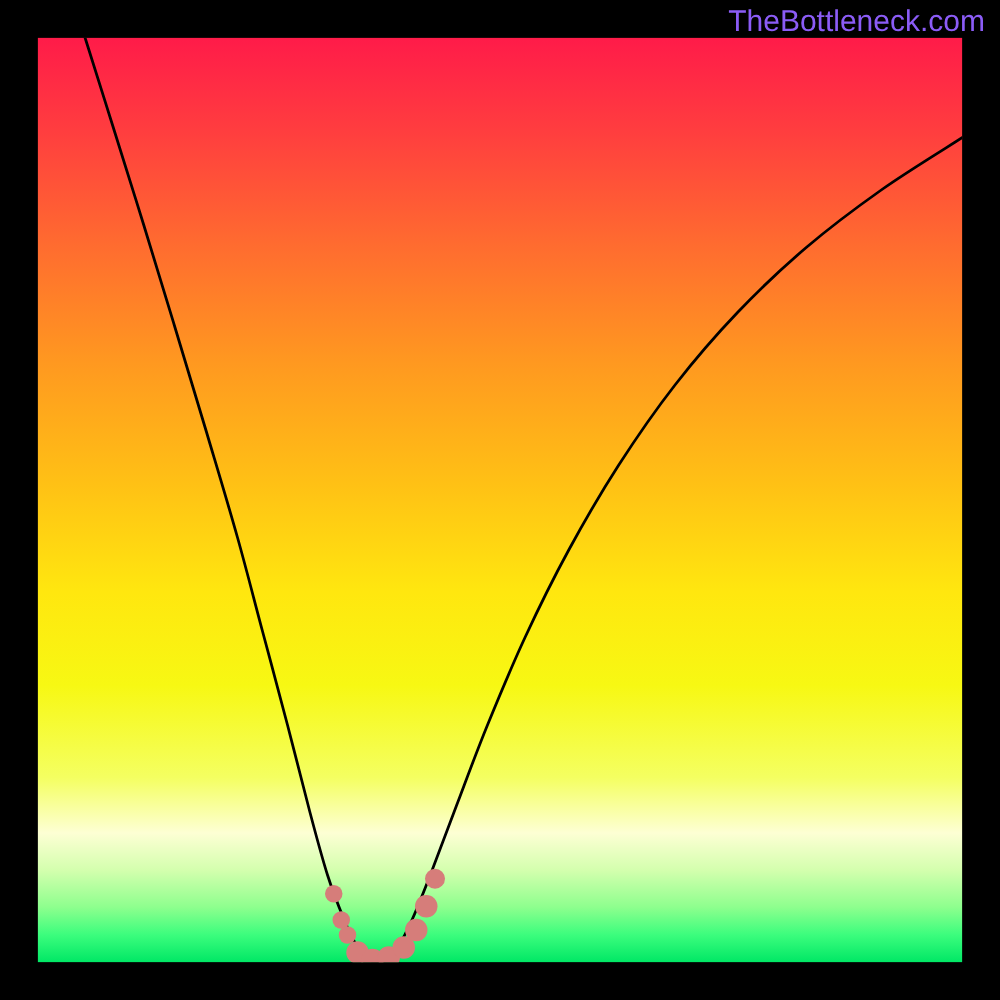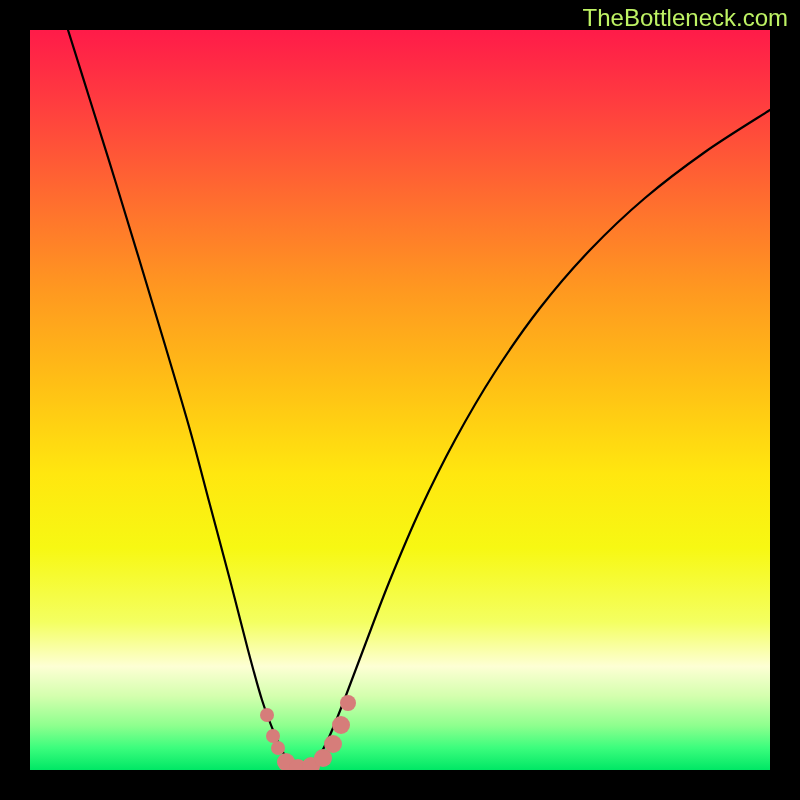--- a/index.html
+++ b/index.html
@@ -1,20 +1,20 @@
 <!DOCTYPE html>
 <html><head>
 <meta charset="utf-8">
 <style>
   * { margin: 0; padding: 0; box-sizing: border-box; }
   html, body { width: 800px; height: 800px; overflow: hidden; background: #000; font-family: Arial, Helvetica, sans-serif; }
   .frame { position: relative; width: 800px; height: 800px; background: #000; }
   .plot-area { position: absolute; left: 30px; top: 30px; width: 740px; height: 740px; overflow: hidden; }
   .gradient-bg { position: absolute; inset: 0; }
-  .watermark { position: absolute; top: 4px; right: 12px; color: #bef264; font-size: 24px; font-weight: 400; letter-spacing: 0; }
+  .watermark { position: absolute; top: 4px; right: 12px; color: #8b5cf6; font-size: 24px; font-weight: 400; letter-spacing: 0; }
   svg.curve { position: absolute; inset: 0; width: 100%; height: 100%; }
   .marker { fill: #d67d7a; }
 </style>
 </head>
 <body>
 
 <div class="frame">
   <div class="plot-area">
     <svg class="gradient-bg" viewBox="0 0 740 740" preserveAspectRatio="none">
       <defs>

